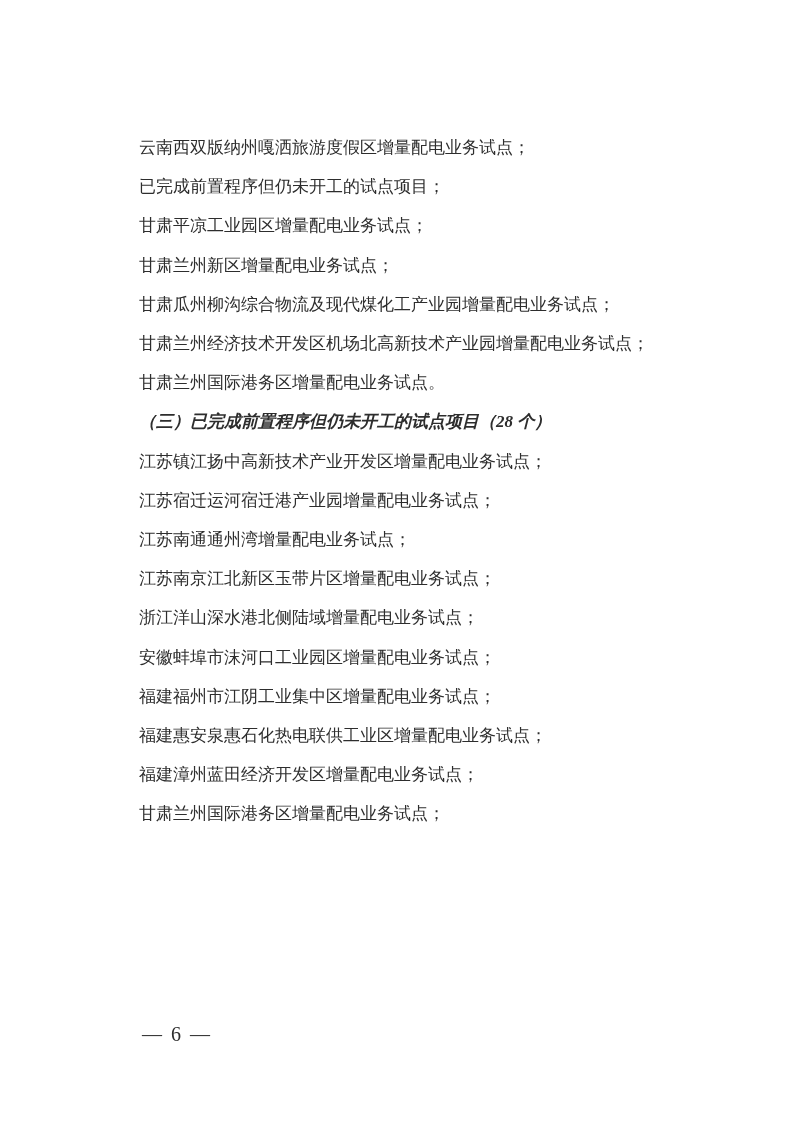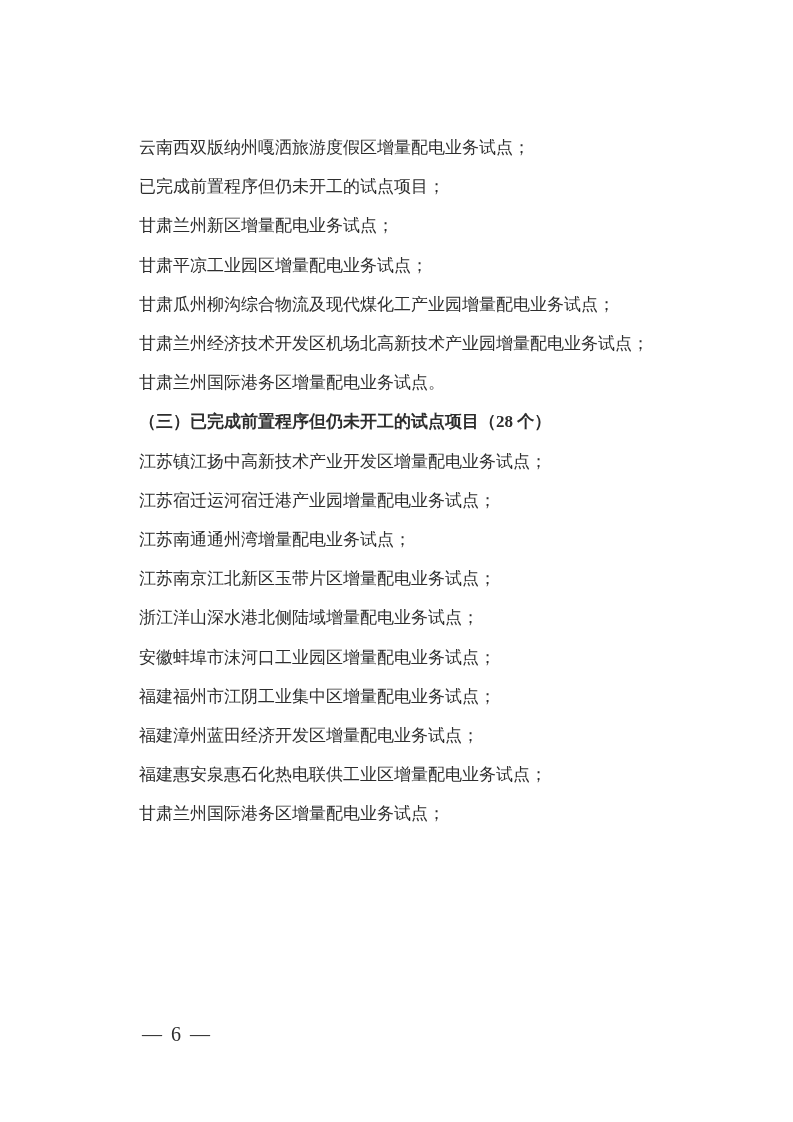--- a/index.html
+++ b/index.html
@@ -27,52 +27,53 @@
     word-break: break-all;
     line-break: anywhere;
   }
   .doc-body p {
     margin: 0;
     padding: 0;
     text-indent: 2em;
   }
   .doc-body p.heading {
     font-weight: bold;
+    font-style: italic;
   }
   .page-footer {
     position: absolute;
     left: 114px;
     top: 998px;
     font-size: 20px;
     line-height: 24px;
     color: #2d2d2d;
     letter-spacing: 2px;
     white-space: pre;
   }
 </style>
 </head>
 <body>
 
 <div class="page">
   <div class="doc-body" id="doc-body">
       <p class="body">云南西双版纳州嘎洒旅游度假区增量配电业务试点；</p>
       <p class="body">已完成前置程序但仍未开工的试点项目；</p>
+      <p class="body">甘肃平凉工业园区增量配电业务试点；</p>
       <p class="body">甘肃兰州新区增量配电业务试点；</p>
-      <p class="body">甘肃平凉工业园区增量配电业务试点；</p>
       <p class="body">甘肃瓜州柳沟综合物流及现代煤化工产业园增量配电业务试点；</p>
       <p class="body">甘肃兰州经济技术开发区机场北高新技术产业园增量配电业务试点；</p>
       <p class="body">甘肃兰州国际港务区增量配电业务试点。</p>
       <p class="heading">（三）已完成前置程序但仍未开工的试点项目（28 个）</p>
       <p class="body">江苏镇江扬中高新技术产业开发区增量配电业务试点；</p>
       <p class="body">江苏宿迁运河宿迁港产业园增量配电业务试点；</p>
       <p class="body">江苏南通通州湾增量配电业务试点；</p>
       <p class="body">江苏南京江北新区玉带片区增量配电业务试点；</p>
       <p class="body">浙江洋山深水港北侧陆域增量配电业务试点；</p>
       <p class="body">安徽蚌埠市沫河口工业园区增量配电业务试点；</p>
       <p class="body">福建福州市江阴工业集中区增量配电业务试点；</p>
+      <p class="body">福建惠安泉惠石化热电联供工业区增量配电业务试点；</p>
       <p class="body">福建漳州蓝田经济开发区增量配电业务试点；</p>
-      <p class="body">福建惠安泉惠石化热电联供工业区增量配电业务试点；</p>
       <p class="body">甘肃兰州国际港务区增量配电业务试点；</p>
     </div>
   <div class="page-footer">
     <span>— 6 —</span>
   </div>
 </div>
 
 </body></html>

